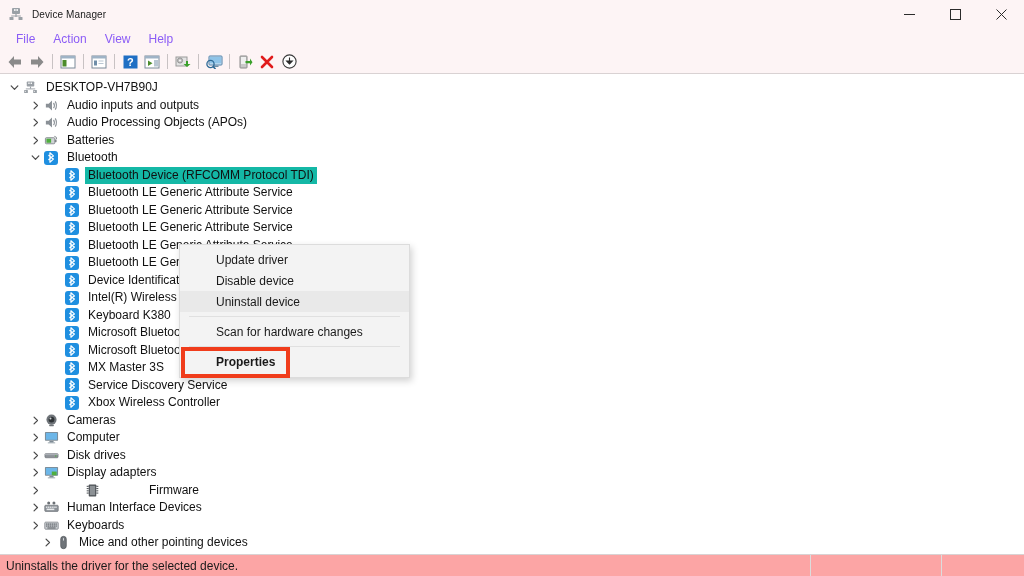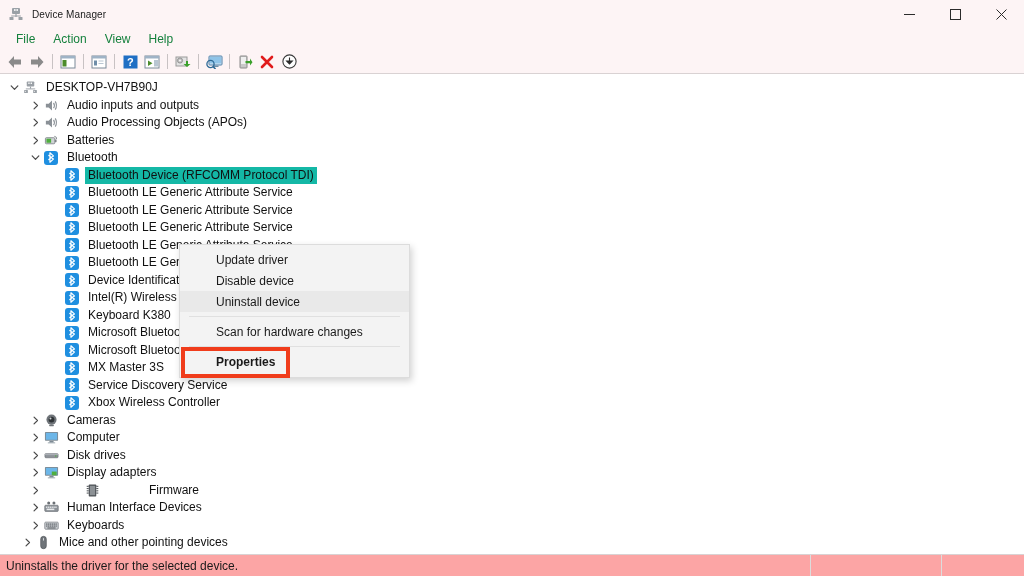--- a/index.html
+++ b/index.html
@@ -44,21 +44,21 @@
   }
 
   
   .menubar {
     height: 22px; flex: 0 0 22px;
     background: #fdf4f5;
     display: flex; align-items: center;
     padding-left: 7px;
   }
   .menu-item {
-    font-size: 12px; color: #15803d;
+    font-size: 12px; color: #8b5cf6;
     padding: 2px 9px;
   }
 
   
   .toolbar {
     height: 24px; flex: 0 0 24px;
     background: #fdf4f5;
     display: flex; align-items: center;
     padding-left: 4px;
     border-bottom: 1px solid #d9d2d3;
@@ -676,21 +676,21 @@
                 <rect x="6.2" y="7.9" width="1.5" height="1.4"></rect>
                 <rect x="8.2" y="7.9" width="1.5" height="1.4"></rect>
                 <rect x="10.2" y="7.9" width="1.5" height="1.4"></rect>
                 <rect x="12.2" y="7.9" width="1.5" height="1.4"></rect>
                 <rect x="3.6" y="10" width="8.8" height="1.3"></rect>
               </g>
             </svg>
           </span>
           <span class="label-bg">Keyboards</span>
         </div>
-        <div class="row" style="padding-left: 19px;">
+        <div class="row" style="padding-left: 39px;">
           <span class="twisty">
             <svg width="9" height="9" viewBox="0 0 10 10">
               <path d="M3.4 1.3 L7.2 5 L3.4 8.7" stroke="#4a4a4a" stroke-width="1.35" fill="none" stroke-linecap="round" stroke-linejoin="round"></path>
             </svg>
           </span>
           <span class="ico">
             <svg width="15" height="15" viewBox="0 0 16 16">
               <rect x="5" y="1.4" width="6" height="13.2" rx="3" fill="#6f7479" stroke="#4e5357" stroke-width="0.7"></rect>
               <rect x="7.6" y="3" width="0.9" height="3" rx="0.45" fill="#e8eaec"></rect>
             </svg>

